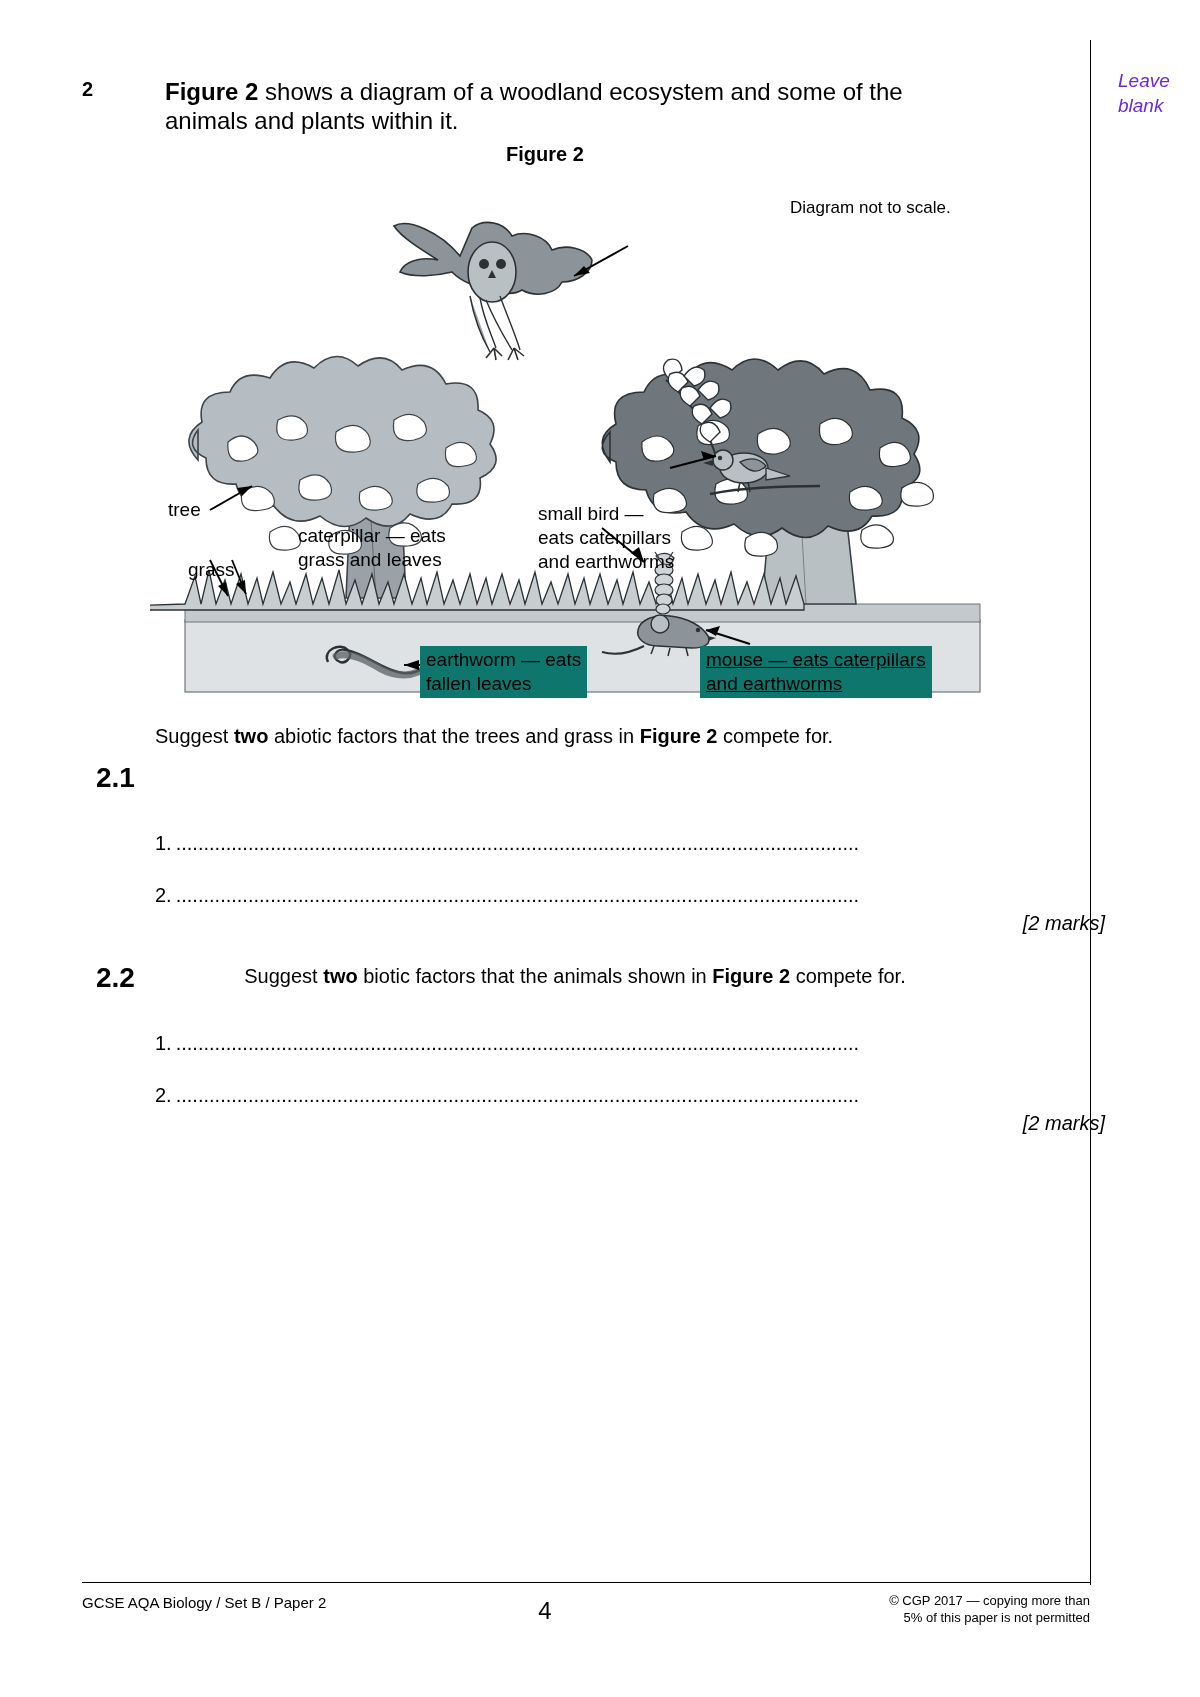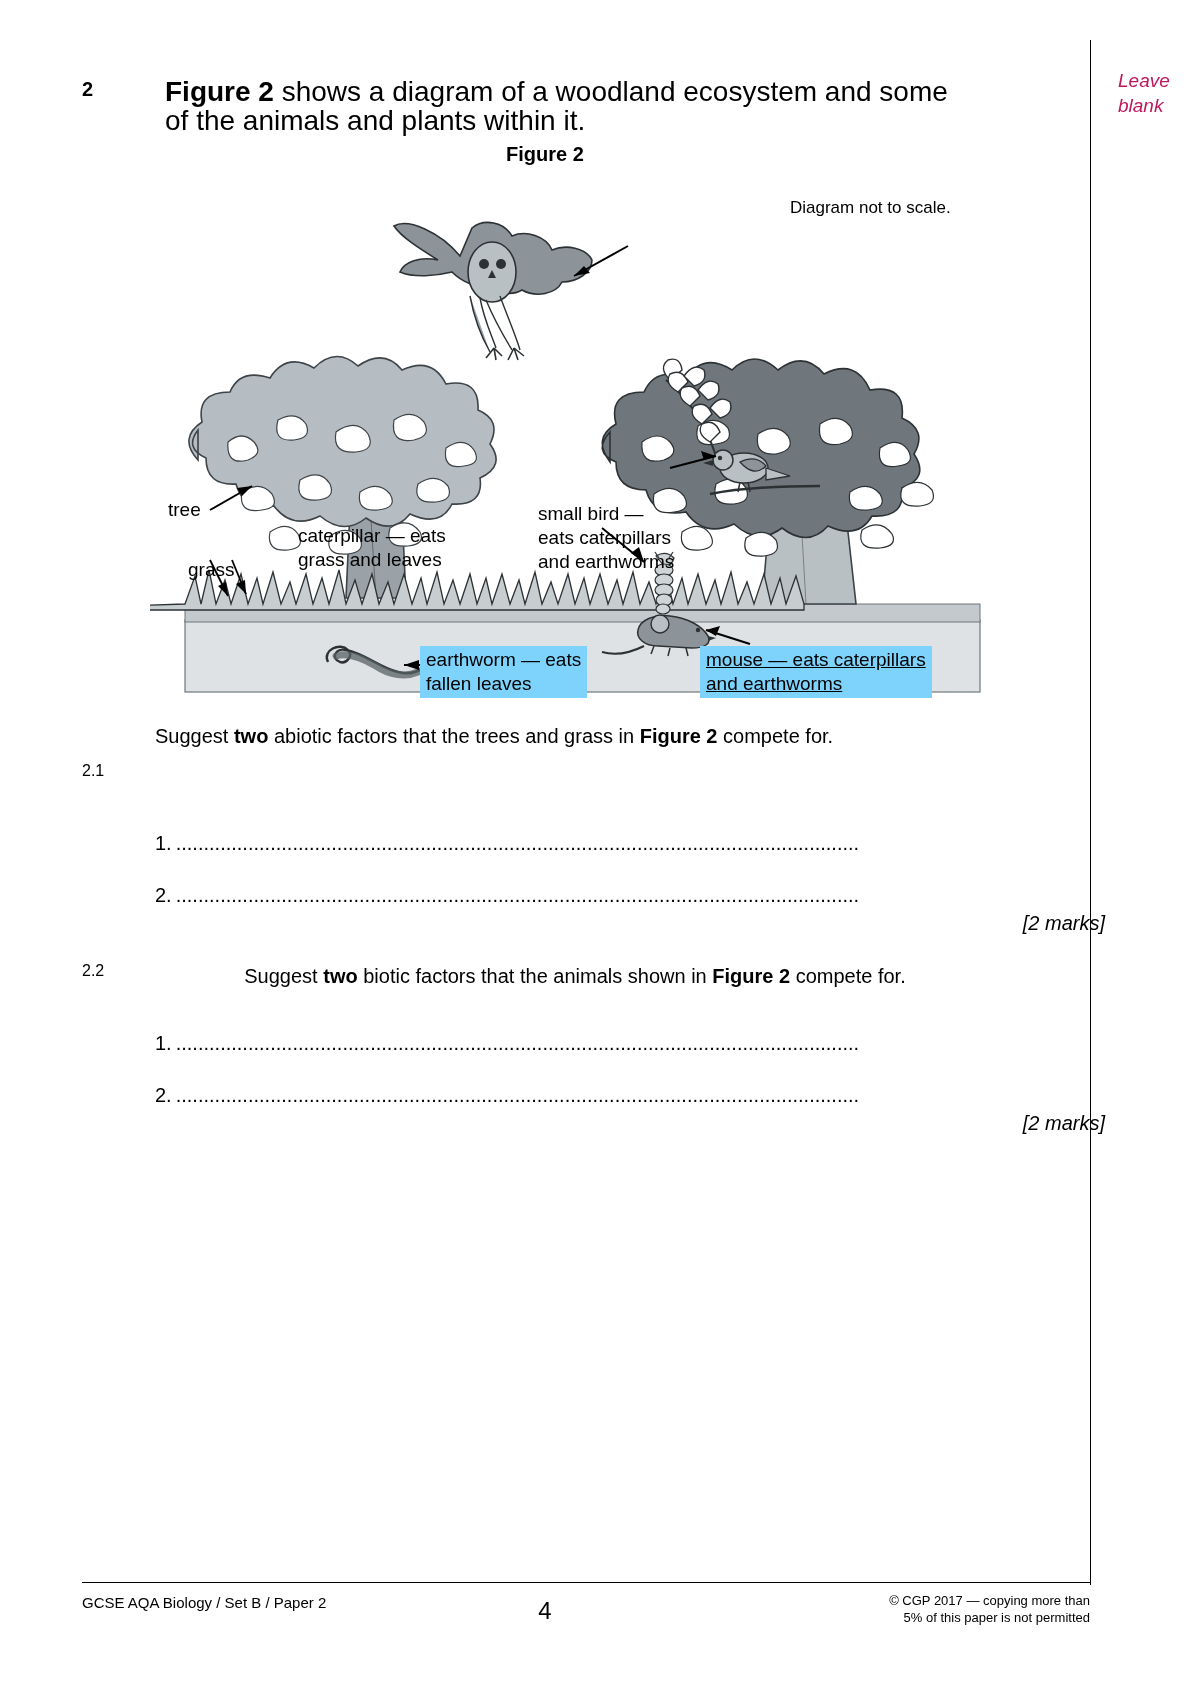--- a/index.html
+++ b/index.html
@@ -34,36 +34,36 @@
   }
 
   .leave-blank {
     position: absolute;
     left: 1118px;
     top: 68px;
     width: 70px;
     font-style: italic;
     font-size: 19px;
     line-height: 25px;
-    color: #be185d;
+    color: #6d28d9;
   }
 
   
   .qnum {
     position: absolute;
     font-weight: bold;
     font-size: 20px;
   }
   .q2-num { left: 82px; top: 78px; }
   .q2-stem {
     position: absolute;
     left: 165px;
     top: 77px;
     width: 800px;
-    font-size: 28px;
+    font-size: 24px;
     line-height: 29px;
   }
   .q2-stem b { font-weight: bold; }
 
   .figure-title {
     position: absolute;
     left: 0; top: 143px;
     width: 1090px;
     text-align: center;
     font-weight: bold;
@@ -88,29 +88,29 @@
   .figure svg { display: block; }
 
   .fig-label {
     position: absolute;
     font-size: 19px;
     line-height: 24px;
     color: #000;
     background: transparent;
   }
   .fig-label.boxed {
-    background: #7dd3fc;
+    background: #0f766e;
   }
 
   
   .subq-num {
     position: absolute;
-    font-weight: normal;
-    font-size: 16px;
-    left: 82px;
+    font-weight: bold;
+    font-size: 28px;
+    left: 96px;
   }
   .subq-text {
     position: absolute;
     left: 155px;
     font-size: 20px;
     line-height: 29px;
     width: 840px;
   }
   .subq-text b { font-weight: bold; }
 

